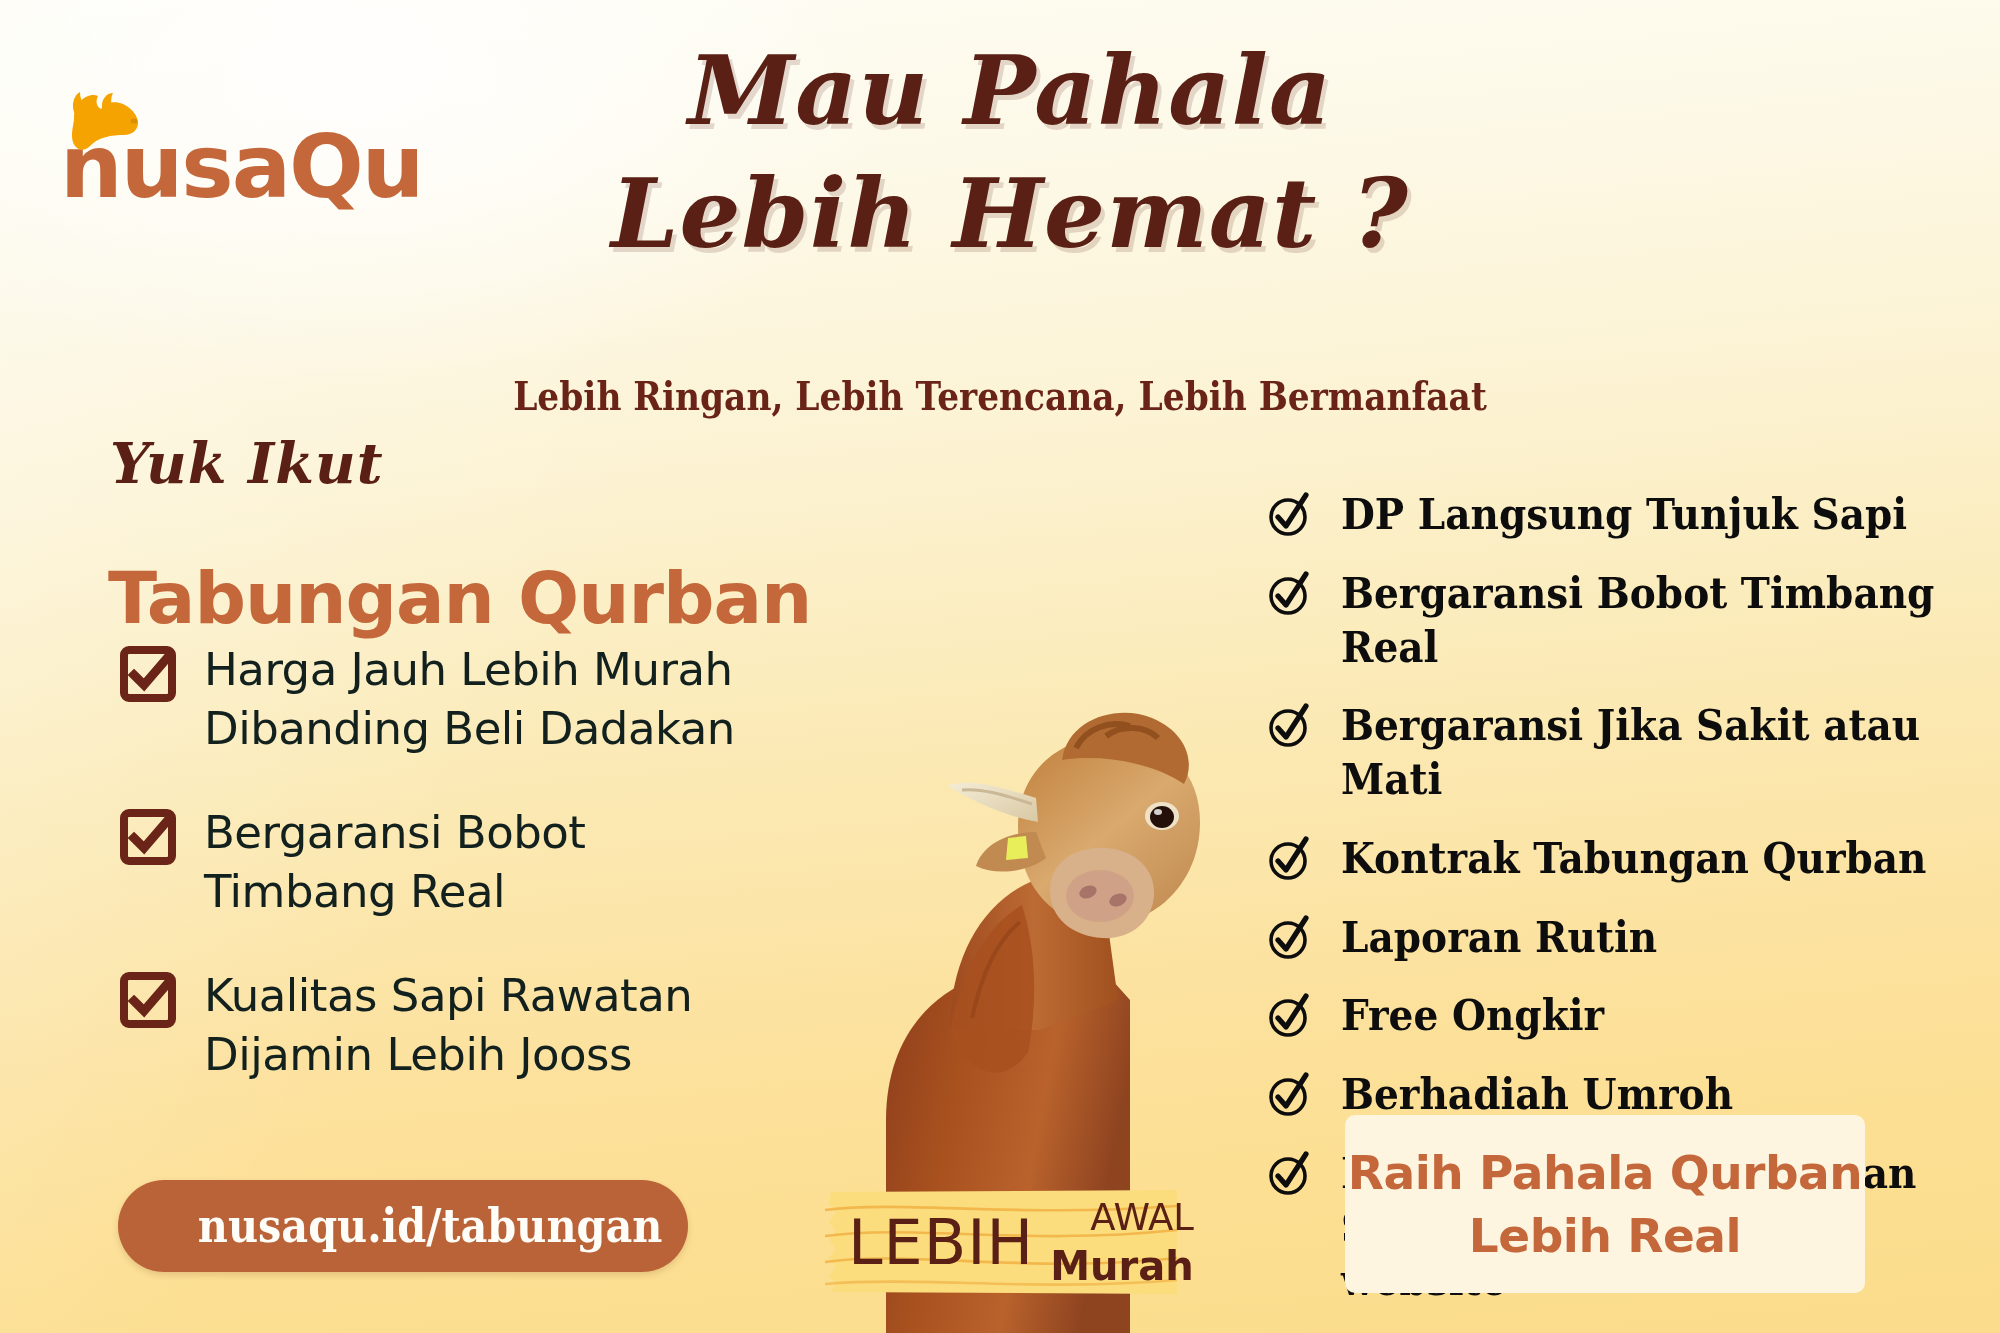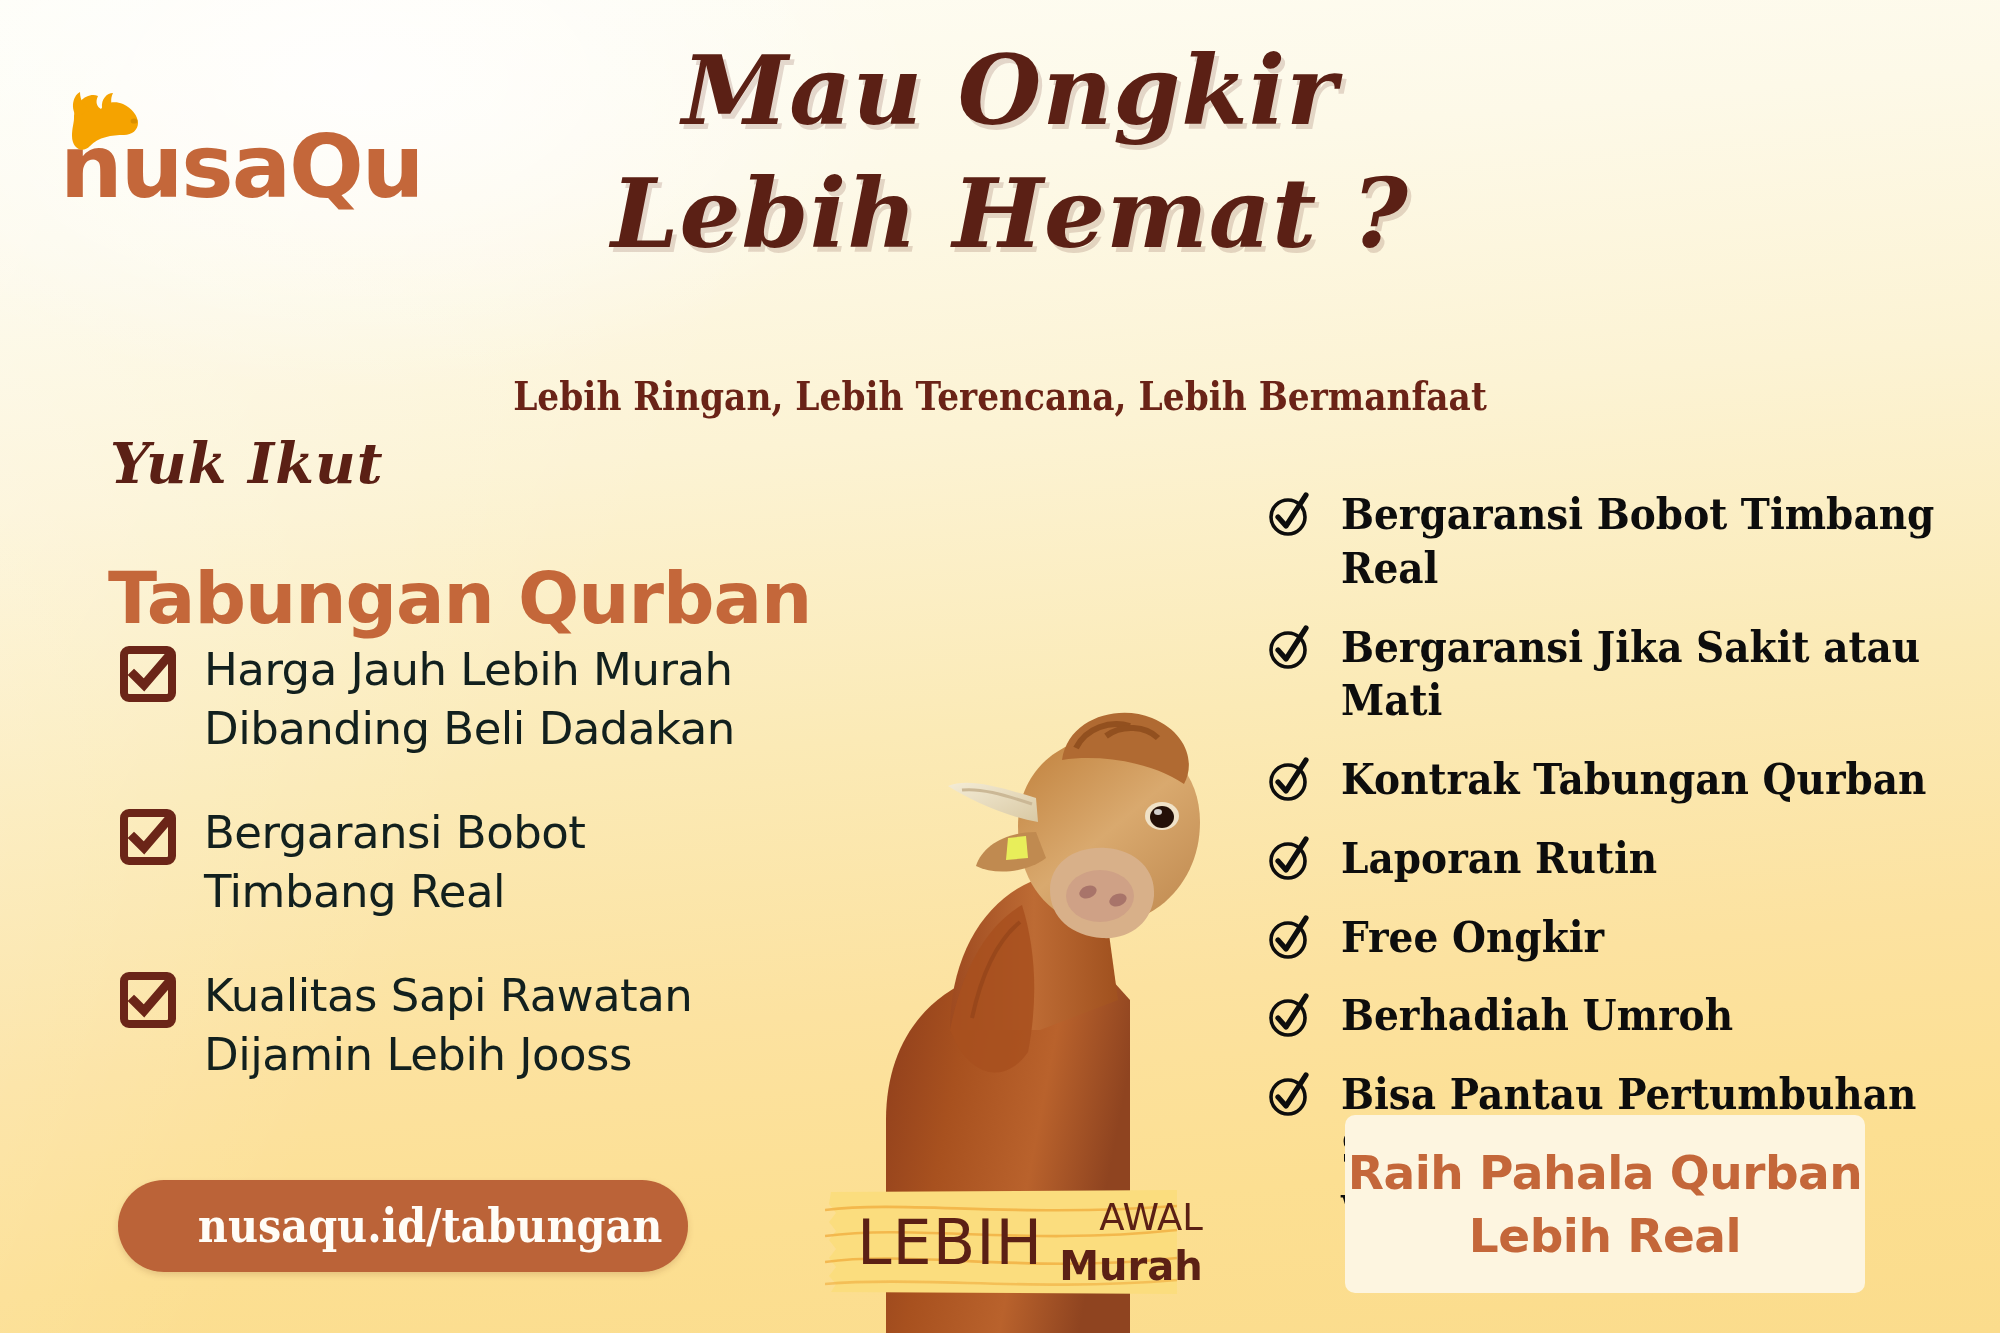--- a/index.html
+++ b/index.html
@@ -97,21 +97,21 @@
   
   .tape{
     position:absolute;left:825px;top:1188px;width:352px;height:108px;
   }
   .tape-labels{
     position:absolute;left:825px;top:1188px;width:352px;height:108px;
     display:flex;align-items:center;
   }
   .tape-lebih{
     font-family:"DejaVu Sans",sans-serif;font-weight:400;
-    font-size:62px;color:#5b2015;margin-left:32px;letter-spacing:1px;
+    font-size:62px;color:#5b2015;margin-left:23px;letter-spacing:1px;
   }
   .tape-right{margin-left:16px;line-height:1.0;}
   .tape-awal{
     font-family:"DejaVu Sans",sans-serif;font-size:37px;color:#5b2015;font-weight:400;
     display:block;
     margin-left:40px;
   }
   .tape-murah{
     font-family:"DejaVu Sans",sans-serif;font-size:40px;color:#5b2015;font-weight:700;
     display:block;margin-top:10px;
@@ -138,21 +138,21 @@
     <svg class="logo-mark" viewBox="0 0 78 66">
       <path d="M6 28 C6 12, 20 2, 30 6 C27 12, 29 17, 33 19 C37 13, 46 10, 55 14 C64 18, 70 26, 70 33 C70 40, 64 45, 56 45 C44 45, 30 47, 22 56 C14 64, 4 58, 4 46 C4 38, 6 33, 6 28 Z" fill="#f5a300"></path>
       <path d="M8 26 C2 16, 6 5, 12 2 C12 10, 16 17, 22 20 C18 23, 12 25, 8 26 Z" fill="#f5a300"></path>
       <path d="M34 18 C33 9, 39 3, 45 3 C42 9, 43 15, 46 18 C42 19, 37 19, 34 18 Z" fill="#f5a300"></path>
       <ellipse cx="66" cy="31" rx="3.4" ry="2.6" fill="#d98f00"></ellipse>
     </svg>
     <span class="logo-text">nusaQu</span>
   </div>
 
   <div class="headline">
-    <div class="l">Mau Ongkir</div>
+    <div class="l">Mau Pahala</div>
     <div class="l">Lebih Hemat ?</div>
   </div>
   <div class="subhead">Lebih Ringan, Lebih Terencana, Lebih Bermanfaat</div>
 
   <div class="yuk">Yuk Ikut</div>
   <div class="tabungan">Tabungan Qurban</div>
 
   <div class="left-list">
     <div class="litem">
       <svg class="cbox" viewBox="0 0 56 56">
@@ -264,20 +264,29 @@
     </span>
   </div>
 
   <div class="right-list">
     <div class="ritem">
       <svg class="rcheck" viewBox="0 0 46 46">
         <circle cx="23" cy="25" r="17" fill="none" stroke="#0d0d0d" stroke-width="3.6"></circle>
         <path d="M13 25 L21 34 L41 3" fill="none" stroke="#0d0d0d" stroke-width="5.2" stroke-linecap="round" stroke-linejoin="round"></path>
       </svg>
       <div>
+        <div class="rtext">DP Langsung Tunjuk Sapi</div>
+      </div>
+    </div>
+    <div class="ritem">
+      <svg class="rcheck" viewBox="0 0 46 46">
+        <circle cx="23" cy="25" r="17" fill="none" stroke="#0d0d0d" stroke-width="3.6"></circle>
+        <path d="M13 25 L21 34 L41 3" fill="none" stroke="#0d0d0d" stroke-width="5.2" stroke-linecap="round" stroke-linejoin="round"></path>
+      </svg>
+      <div>
         <div class="rtext">Bergaransi Bobot Timbang Real</div>
       </div>
     </div>
     <div class="ritem">
       <svg class="rcheck" viewBox="0 0 46 46">
         <circle cx="23" cy="25" r="17" fill="none" stroke="#0d0d0d" stroke-width="3.6"></circle>
         <path d="M13 25 L21 34 L41 3" fill="none" stroke="#0d0d0d" stroke-width="5.2" stroke-linecap="round" stroke-linejoin="round"></path>
       </svg>
       <div>
         <div class="rtext">Bergaransi Jika Sakit atau Mati</div>

